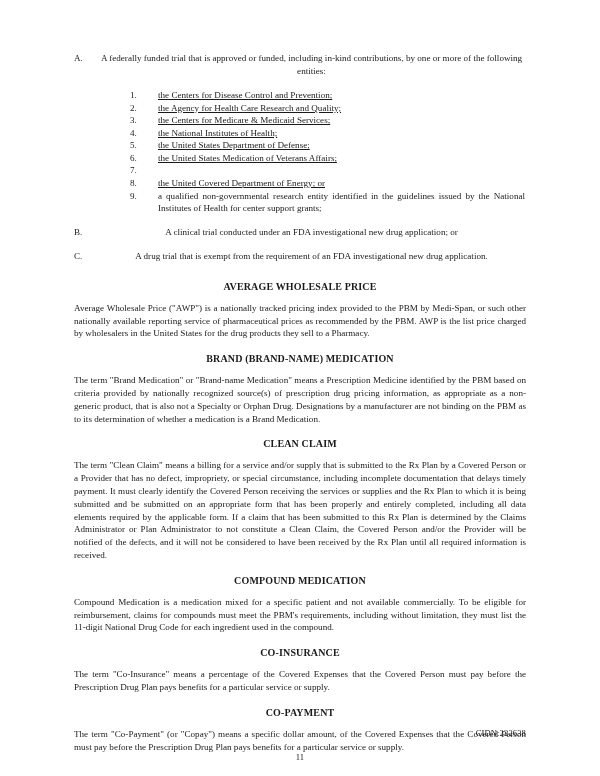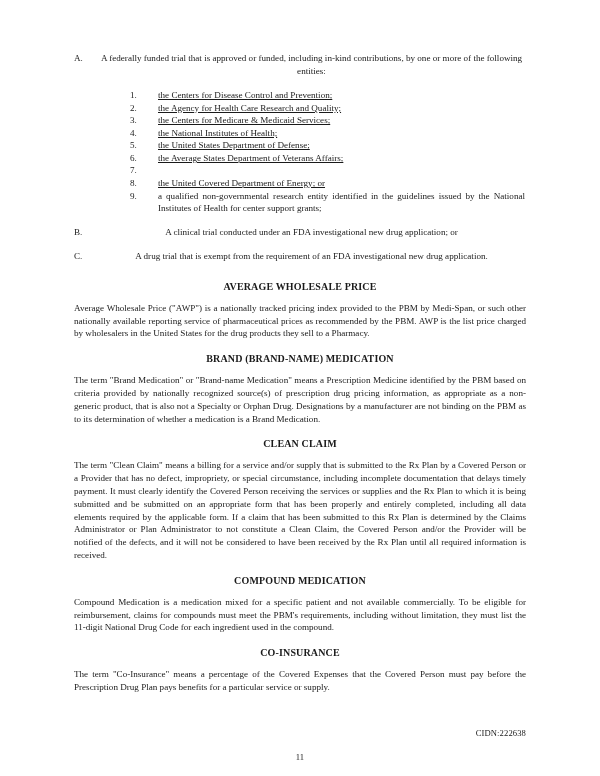--- a/index.html
+++ b/index.html
@@ -143,21 +143,21 @@
       <div class="sub-item">
         <div class="snum">4.</div>
         <div class="stext nowrapjust">the National Institutes of Health;</div>
       </div>
       <div class="sub-item">
         <div class="snum">5.</div>
         <div class="stext nowrapjust">the United States Department of Defense;</div>
       </div>
       <div class="sub-item">
         <div class="snum">6.</div>
-        <div class="stext nowrapjust">the Average States Department of Veterans Affairs;</div>
+        <div class="stext nowrapjust">the United States Medication of Veterans Affairs;</div>
       </div>
       <div class="sub-item">
         <div class="snum">7.</div>
       </div>
       <div class="sub-item">
         <div class="snum">8.</div>
         <div class="stext nowrapjust">the United Covered Department of Energy; or</div>
       </div>
       <div class="sub-item">
         <div class="snum">9.</div>
@@ -195,20 +195,24 @@
     <div class="sec">
       <h2 class="def-head">COMPOUND MEDICATION</h2>
       <p class="def-body">Compound Medication is a medication mixed for a specific patient and not available commercially. To be eligible for reimbursement, claims for compounds must meet the PBM's requirements, including without limitation, they must list the 11-digit National Drug Code for each ingredient used in the compound.</p>
     </div>
 
     <div class="sec">
       <h2 class="def-head">CO-INSURANCE</h2>
       <p class="def-body">The term "Co-Insurance" means a percentage of the Covered Expenses that the Covered Person must pay before the Prescription Drug Plan pays benefits for a particular service or supply.</p>
     </div>
 
+    <div class="sec">
+      <h2 class="def-head">CO-PAYMENT</h2>
+      <p class="def-body">The term "Co-Payment" (or "Copay") means a specific dollar amount, of the Covered Expenses that the Covered Person must pay before the Prescription Drug Plan pays benefits for a particular service or supply.</p>
+    </div>
 
   </div>
 
   <div class="footer">
     <div class="pageno">11</div>
     <div class="cidn">CIDN:222638</div>
   </div>
 </div>
 
 </body></html>

